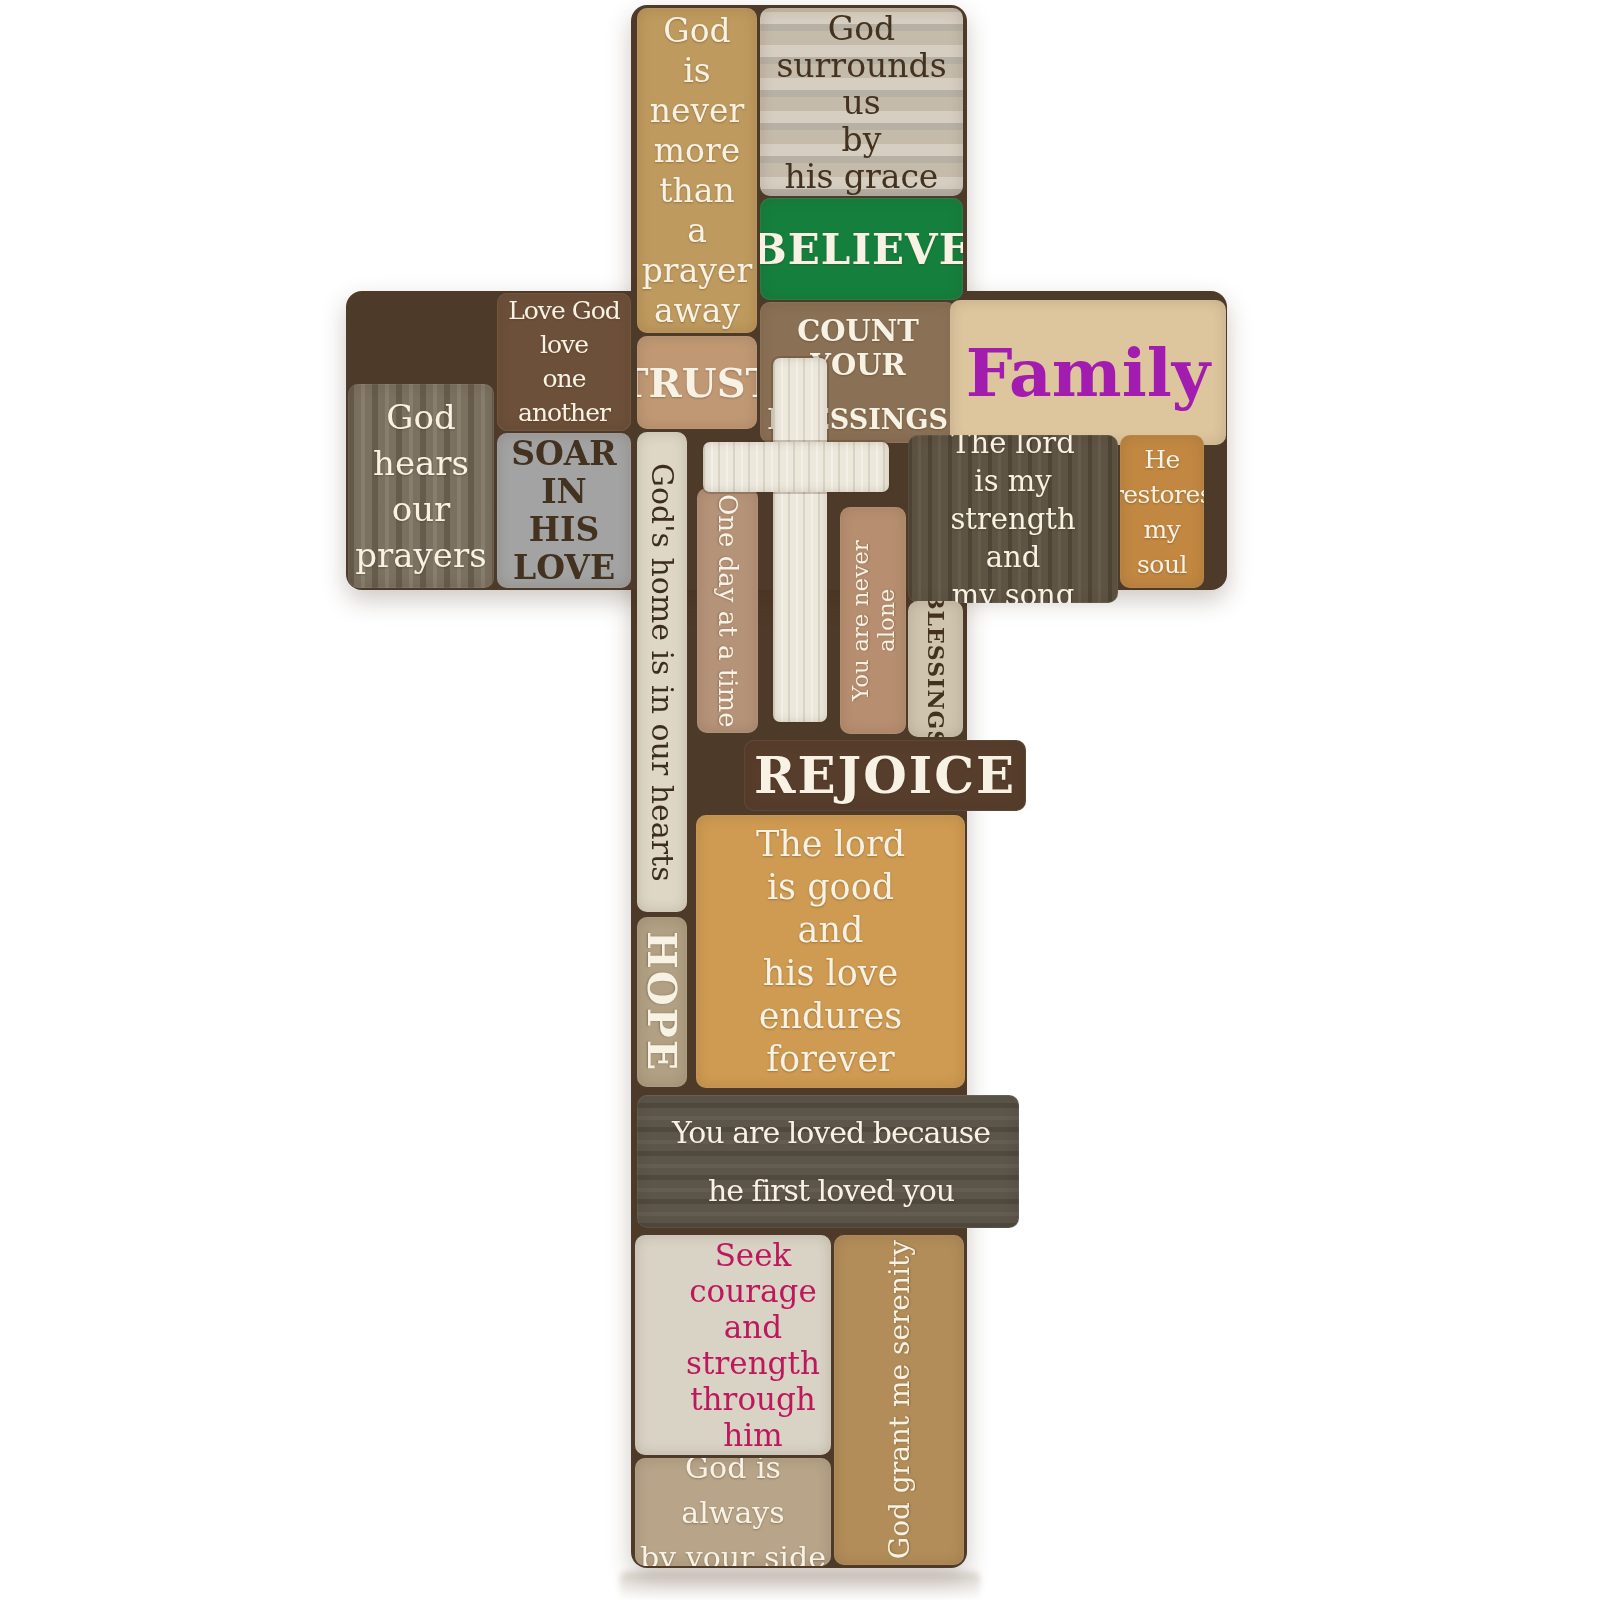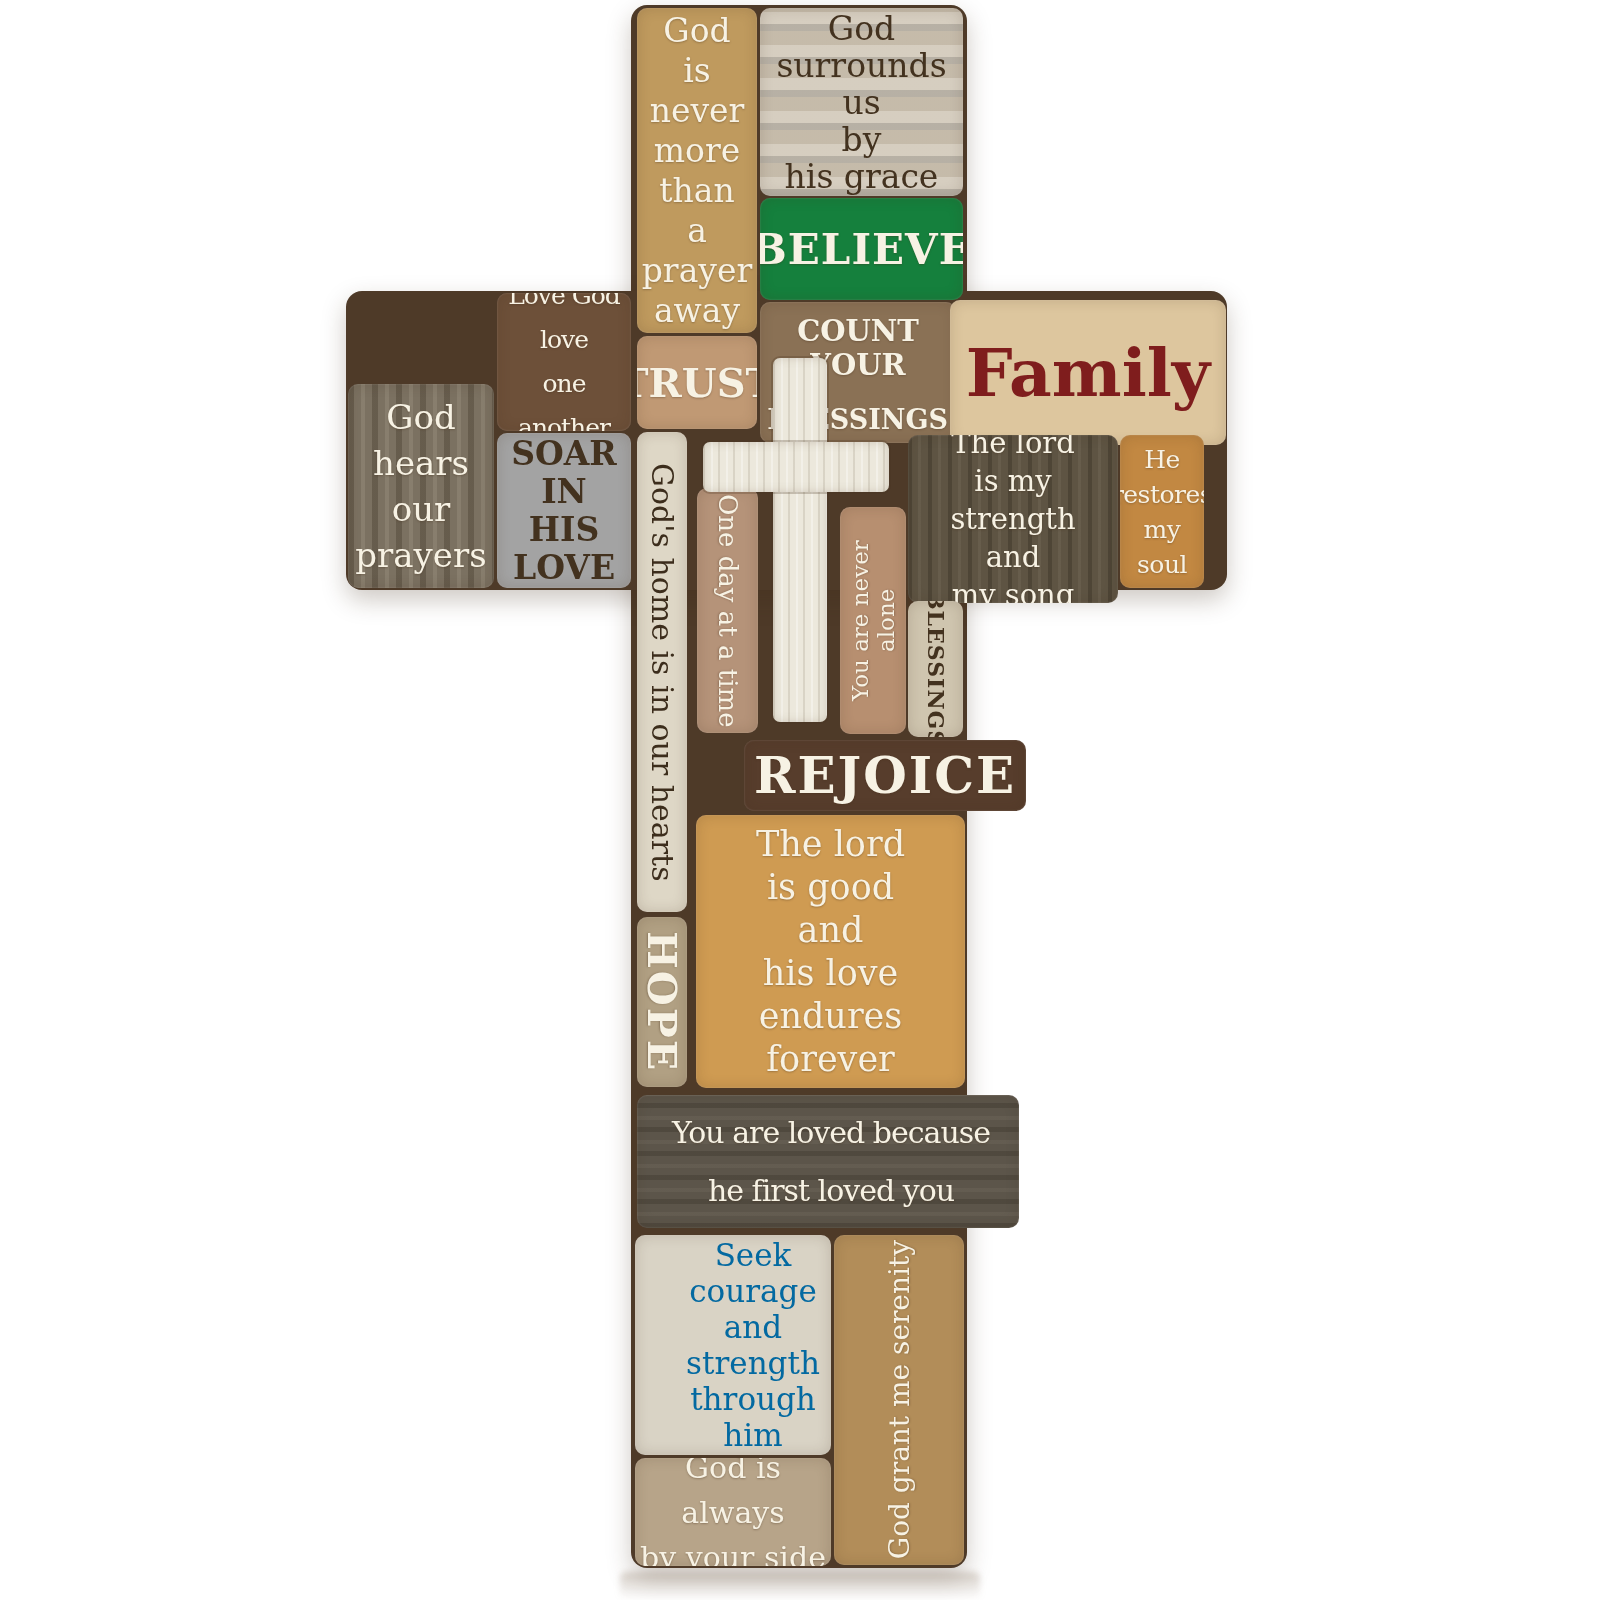--- a/index.html
+++ b/index.html
@@ -35,28 +35,28 @@
   #b-god-surrounds .txt{font-size:33px;line-height:37px;}
   #b-believe{left:760px;top:198px;width:203px;height:102px;background:#15803d;}
   #b-believe .txt{font-size:42px;font-weight:bold;letter-spacing:1px;}
   #b-trust{left:637px;top:336px;width:120px;height:93px;background:#c09974;}
   #b-trust .txt{font-size:40px;font-weight:bold;}
   #b-count-your{left:760px;top:302px;width:196px;height:141px;background:#8a7155;
     flex-direction:column;justify-content:flex-start;}
   #b-count-your .l1{margin-top:12px;font-size:29px;font-weight:bold;}
   #b-count-your .l2{margin-top:22px;align-self:flex-end;margin-right:8px;font-size:27px;font-weight:bold;}
   #b-family{left:950px;top:300px;width:276px;height:145px;background:#ddc69e;}
-  #b-family .txt{font-size:66px;font-weight:bold;color:#7f1d1d;text-align:right;}
+  #b-family .txt{font-size:66px;font-weight:bold;color:#a21caf;text-align:right;}
   #b-have-faith{left:348px;top:293px;width:146px;height:89px;background:#dfc8a6;}
   #b-have-faith .txt{font-size:24px;font-weight:bold;}
   #b-god-hears{left:348px;top:384px;width:146px;height:204px;background:#7b7161;
     background-image:repeating-linear-gradient(90deg, rgba(55,45,30,.30) 0 6px, rgba(0,0,0,0) 6px 13px, rgba(230,220,200,.12) 13px 17px, rgba(0,0,0,0) 17px 24px);}
   #b-god-hears .txt{font-size:34px;line-height:46px;}
   #b-love-god{left:497px;top:293px;width:134px;height:138px;background:#6d5039;}
-  #b-love-god .txt{font-size:25px;line-height:44px;letter-spacing:-1px;}
+  #b-love-god .txt{font-size:25px;line-height:34px;letter-spacing:-1px;}
   #b-soar{left:497px;top:433px;width:134px;height:155px;background:#a3a3a3;}
   #b-soar .txt{font-size:33px;line-height:38px;font-weight:bold;}
   #b-lord-strength{left:908px;top:435px;width:210px;height:168px;background:#5e5443;
     background-image:repeating-linear-gradient(90deg, rgba(30,25,15,.25) 0 4px, rgba(0,0,0,0) 4px 10px, rgba(220,210,190,.07) 10px 13px, rgba(0,0,0,0) 13px 20px);}
   #b-lord-strength .txt{font-size:29px;line-height:38px;}
   #b-he-restores{left:1120px;top:435px;width:84px;height:153px;background:#c28842;}
   #b-he-restores .txt{font-size:25px;line-height:35px;letter-spacing:-0.5px;}
   #b-gods-home{left:637px;top:432px;width:50px;height:480px;background:#ded7c6;}
   #b-gods-home .txt{font-size:30px;color:#3c2d1c;}
   #b-one-day{left:697px;top:488px;width:61px;height:245px;background:#b59379;}
@@ -68,21 +68,21 @@
   #b-rejoice{left:696px;top:740px;width:282px;height:71px;background:#573d2c;margin-left:48px;}
   #b-rejoice .txt{font-size:50px;font-weight:bold;letter-spacing:2px;}
   #b-lord-good{left:696px;top:815px;width:269px;height:273px;background:#cf9b52;}
   #b-lord-good .txt{font-size:35px;line-height:43px;}
   #b-hope{left:637px;top:917px;width:50px;height:170px;background:#b1a083;}
   #b-hope .txt{font-size:40px;font-weight:bold;letter-spacing:2px;}
   #b-you-are-loved{left:637px;top:1095px;width:376px;height:133px;background:#5c554a;
     background-image:repeating-linear-gradient(0deg, rgba(30,25,15,.20) 0 5px, rgba(0,0,0,0) 5px 12px, rgba(220,210,190,.06) 12px 16px, rgba(0,0,0,0) 16px 24px);padding-left:6px;}
   #b-you-are-loved .txt{font-size:30px;line-height:58px;letter-spacing:-1px;}
   #b-seek-courage{left:635px;top:1235px;width:196px;height:220px;background:#d9d3c5;}
-  #b-seek-courage .txt{font-size:31px;line-height:36px;color:#0369a1;margin-left:40px;}
+  #b-seek-courage .txt{font-size:31px;line-height:36px;color:#be185d;margin-left:40px;}
   #b-serenity{left:834px;top:1235px;width:130px;height:330px;background:#b28d59;}
   #b-serenity .txt{font-size:28px;}
   #b-god-always{left:635px;top:1458px;width:196px;height:108px;background:#b7a489;}
   #b-god-always .txt{font-size:30px;line-height:45px;}
 
   
   .cross-piece{
     position:absolute;background:#ece8dc;z-index:5;border-radius:7px;
     background-image:repeating-linear-gradient(90deg, rgba(160,150,130,.25) 0 2px, rgba(0,0,0,0) 2px 8px, rgba(255,255,255,.35) 8px 10px, rgba(0,0,0,0) 10px 15px);
     box-shadow:0 0 0 2px rgba(70,50,30,.25), inset 0 0 10px rgba(120,105,80,.25);

